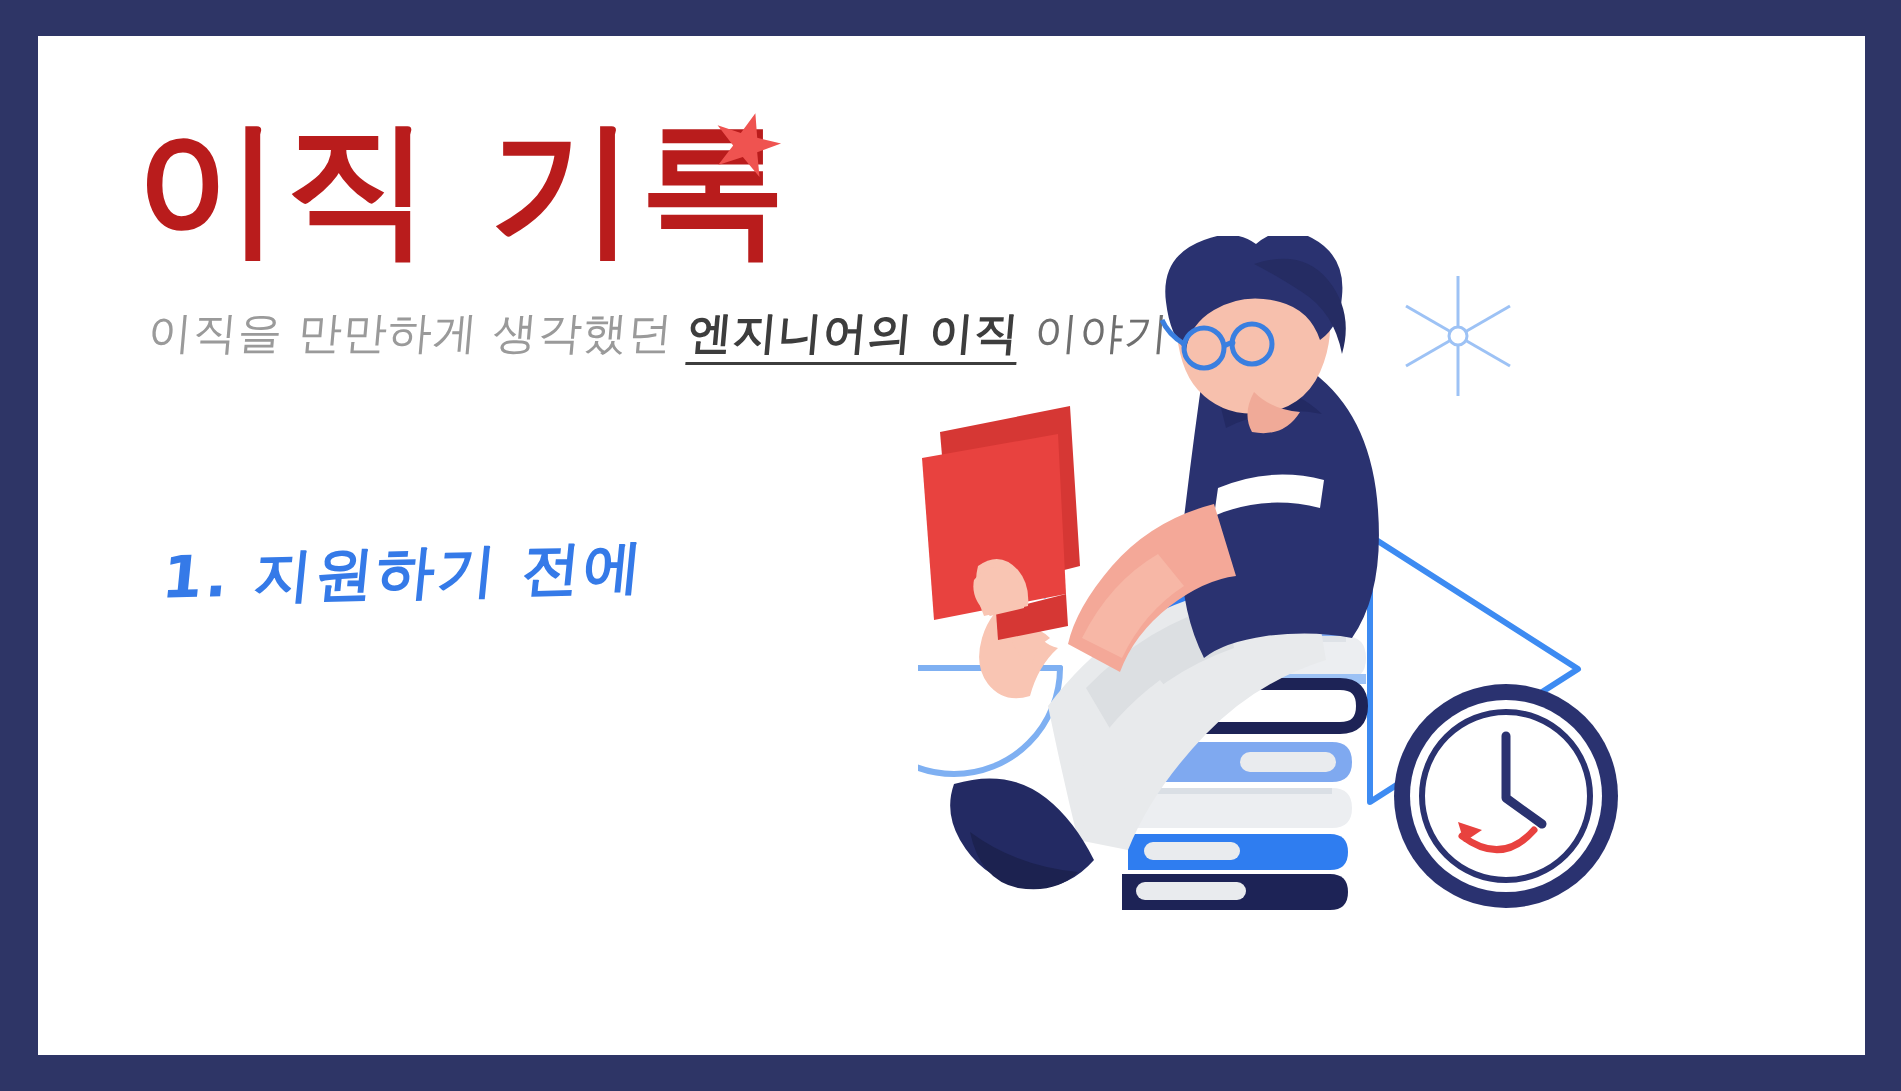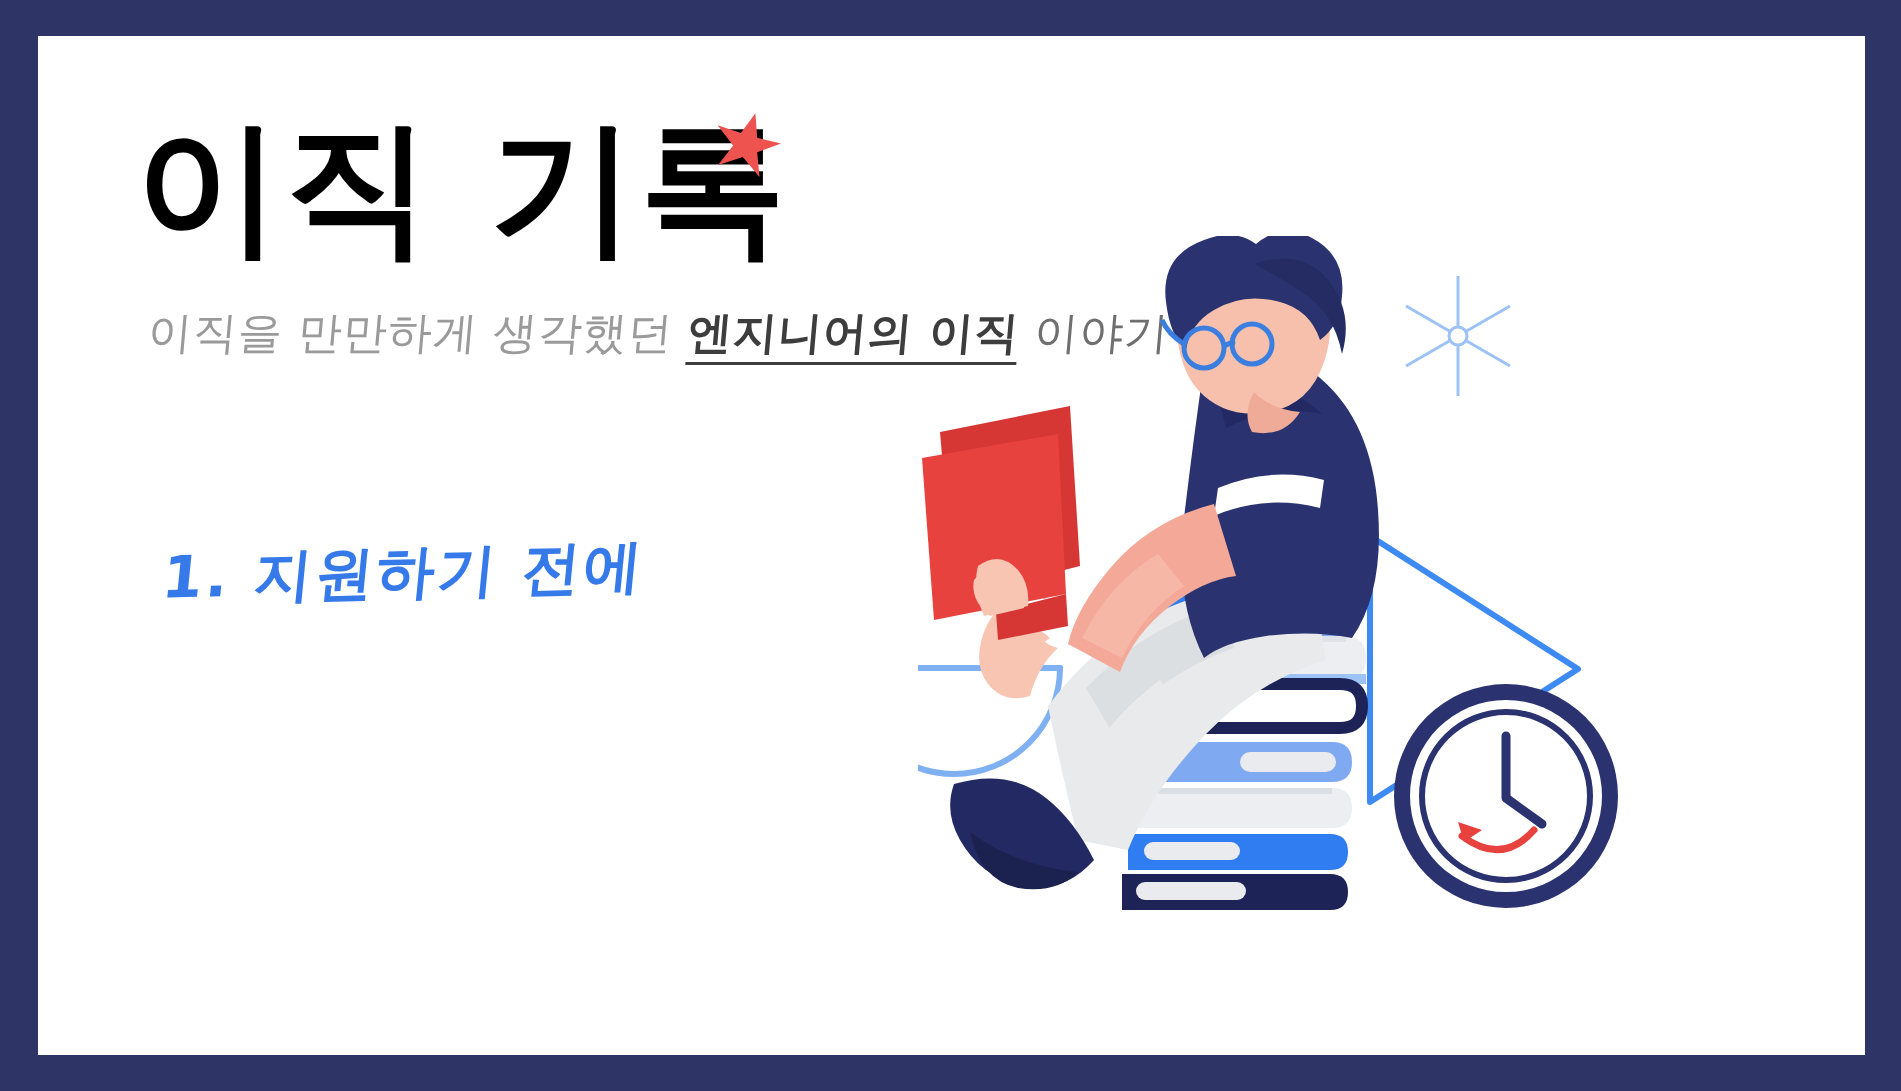--- a/index.html
+++ b/index.html
@@ -22,21 +22,21 @@
     width:1827px;height:1019px;
     background:#ffffff;
     overflow:hidden;
   }
   .title{
     position:absolute;
     left:97px;top:78px;
     font-size:146px;
     font-weight:bold;
     letter-spacing:4px;
-    color:#000000;
+    color:#b91c1c;
     line-height:1;
     white-space:nowrap;
     font-family:"DejaVu Sans","Liberation Sans",sans-serif;
   }
   .star{
     position:absolute;
     left:672px;top:74px;
     width:72px;height:72px;
     color:#ef5350;
   }

